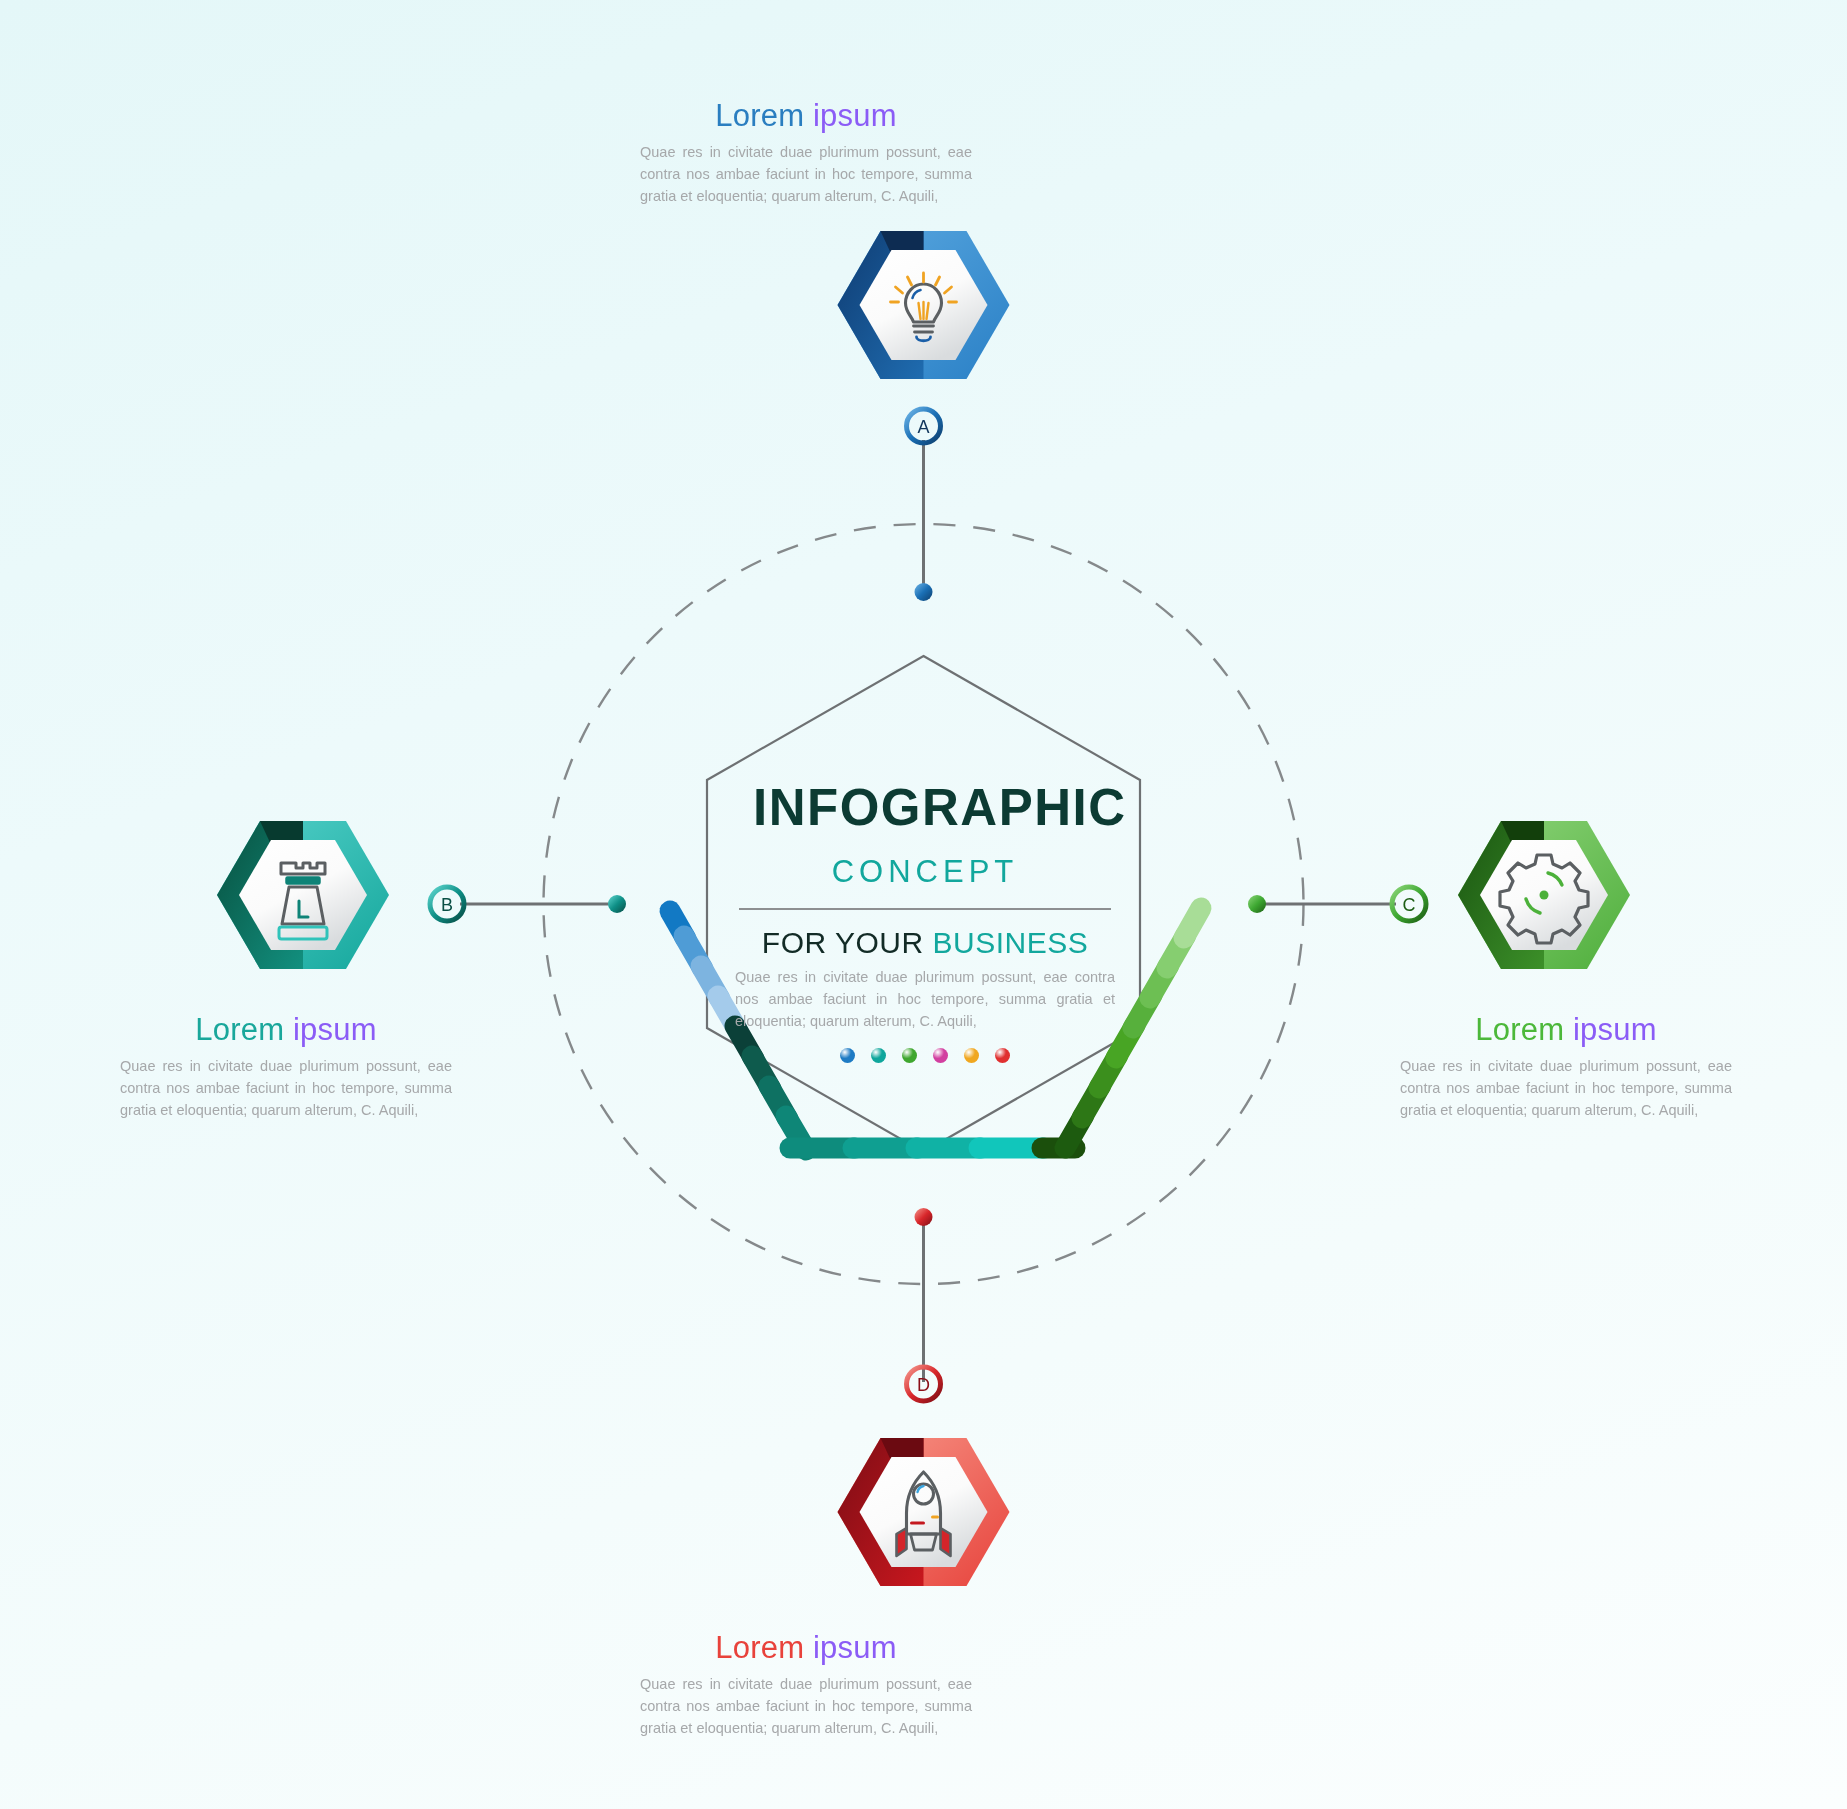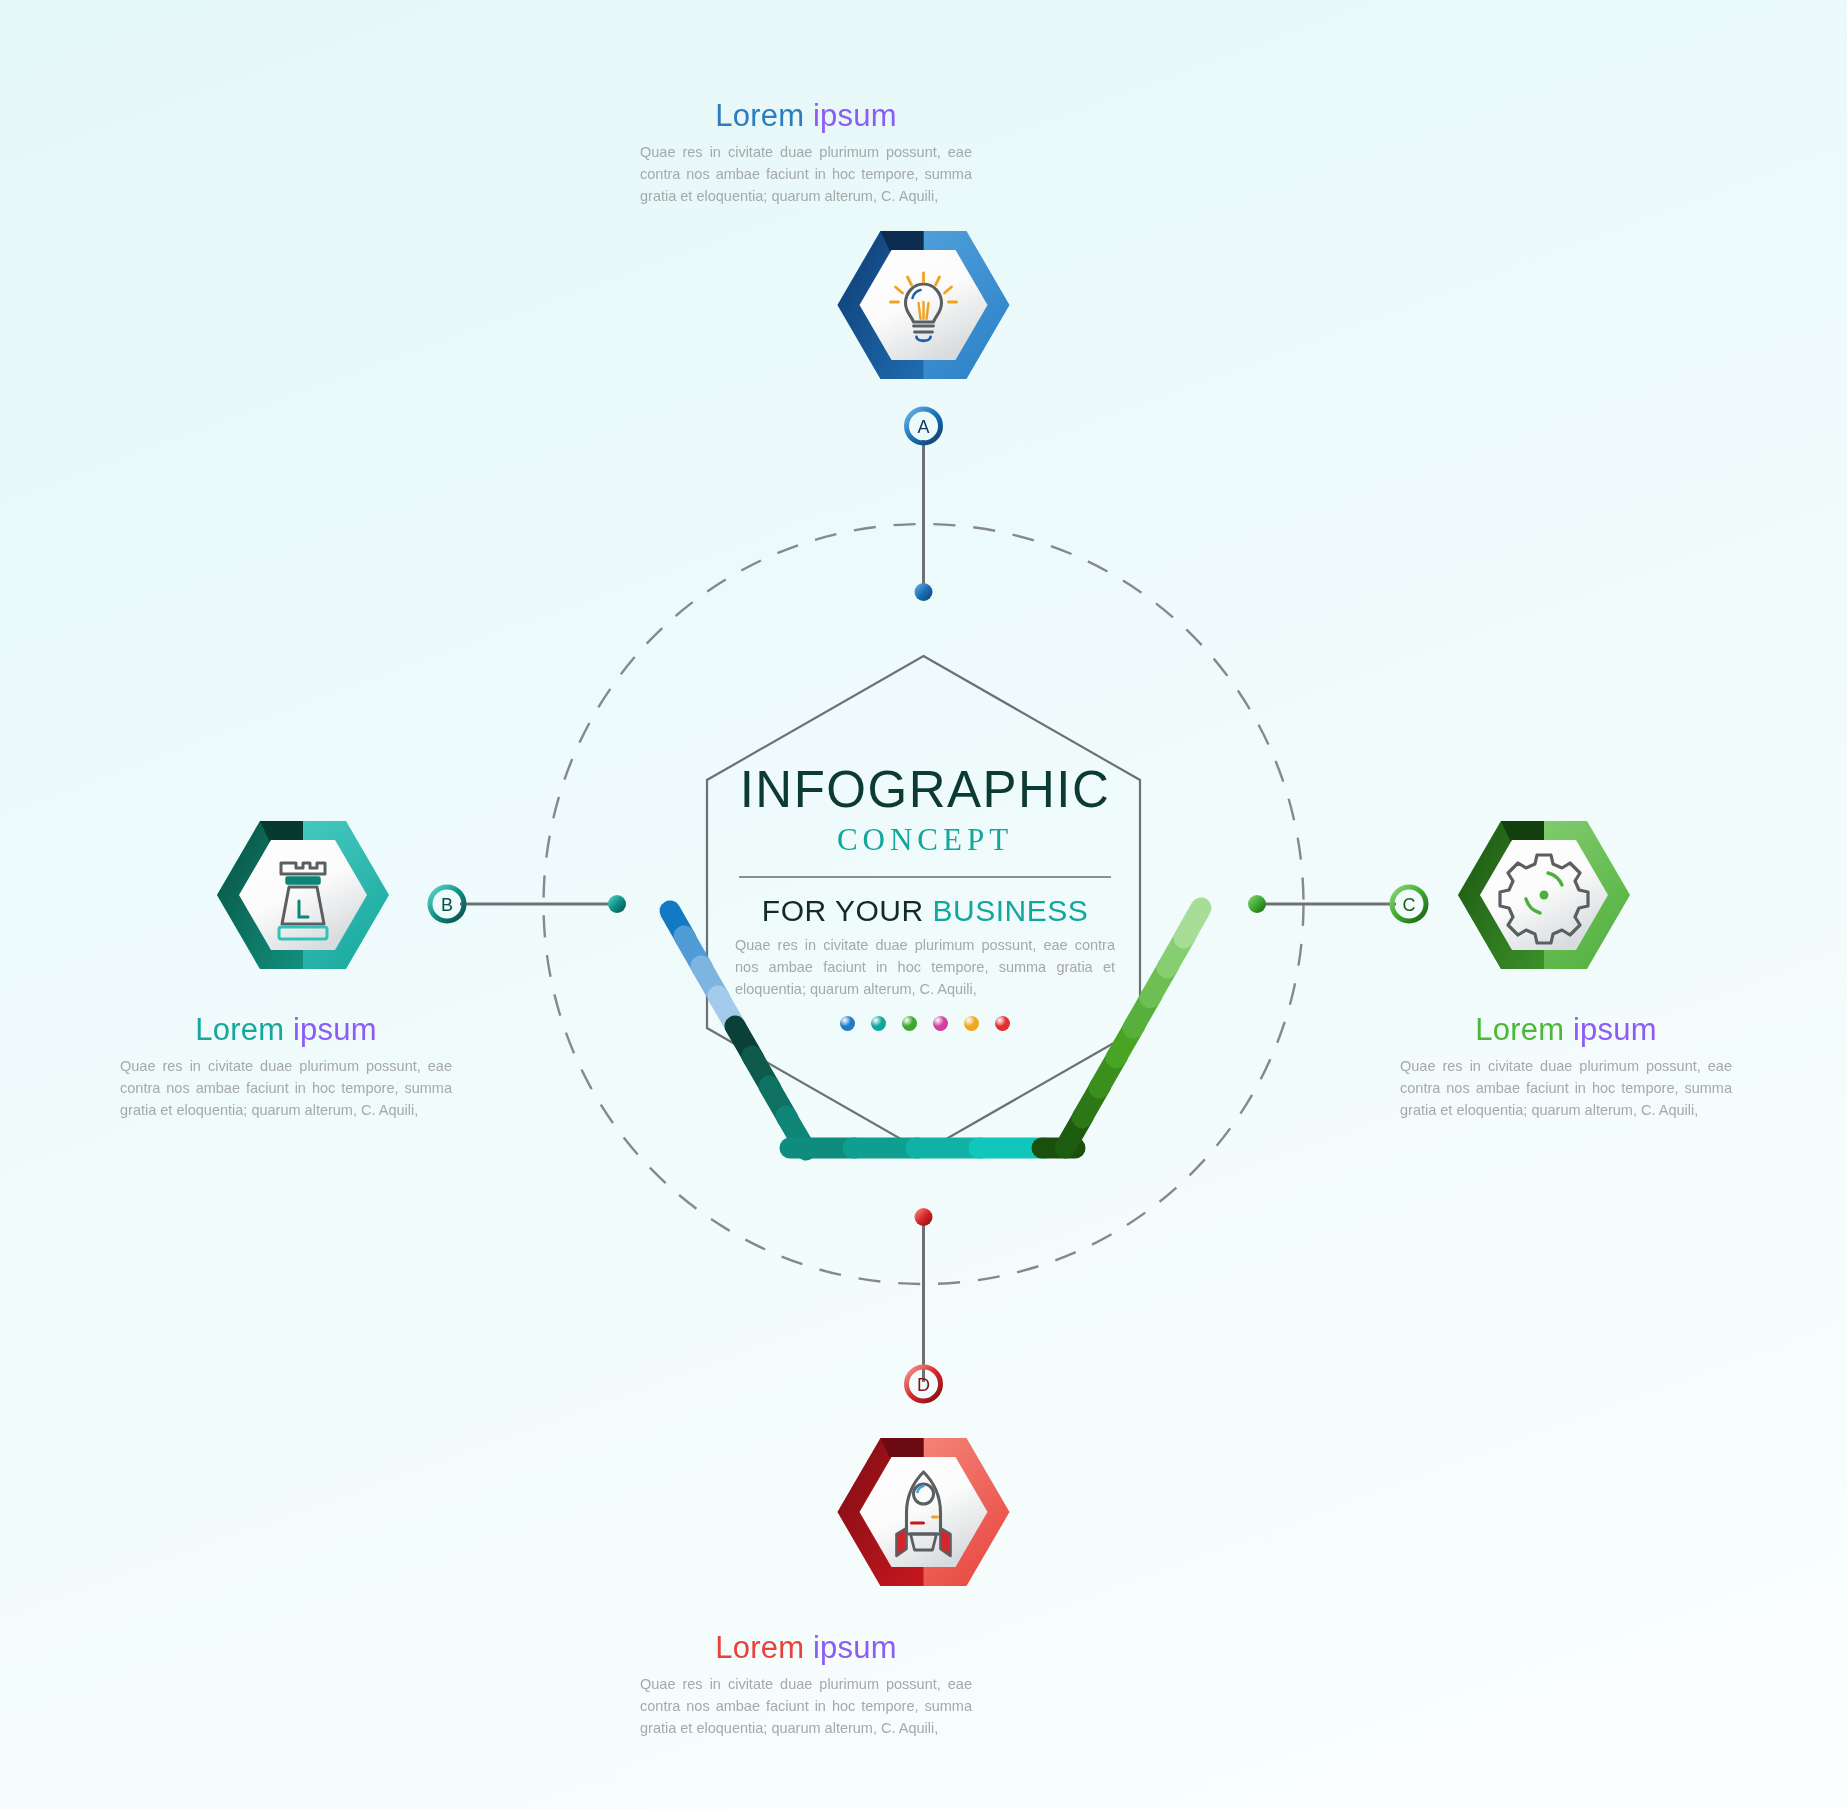--- a/index.html
+++ b/index.html
@@ -41,23 +41,23 @@
   .center-text {
     position: absolute;
     left: 735px; top: 762px;
     width: 380px;
     text-align: center;
   }
   .c-h1 {
     font-size: 51px;
     color: #0c3b33;
     letter-spacing: 1.5px;
-    font-weight: 400;
+    font-weight: 700;
     line-height: 56px;
-    margin: 0;
+    margin: 18px;
   }
   .c-h2 {
     font-size: 31px;
     color: #12a79d;
     letter-spacing: 5px;
     font-weight: 400;
     margin: 4px 0 0 0;
   }
   .c-rule {
     height: 2px;
@@ -281,21 +281,21 @@
         <line x1="9" y1="3" x2="14" y2="3" stroke="#f0a322" stroke-width="3" stroke-linecap="round"></line>
         <path d="M -17,14 l -10,6 l 0,22 l 10,-7 z" fill="#d4252a" stroke="#5b5f62" stroke-width="2.6" stroke-linejoin="round"></path>
         <path d="M 17,14 l 10,6 l 0,22 l -10,-7 z" fill="#d4252a" stroke="#5b5f62" stroke-width="2.6" stroke-linejoin="round"></path>
         <path d="M -13,20 l 26,0 l -4,16 l -18,0 z" fill="none" stroke="#5b5f62" stroke-width="2.8" stroke-linejoin="round"></path>
       </g>
     </g>
   </svg>
 
   <div class="center-text">
     <div class="c-h1" style="color: rgb(12, 59, 51);">INFOGRAPHIC</div>
-    <div class="c-h2" style="color: rgb(18, 167, 157); font-family: Liberation Serif, serif;">CONCEPT</div>
+    <div class="c-h2" style="color: rgb(18, 167, 157);">CONCEPT</div>
     <div class="c-rule"></div>
     <div class="c-h3"><span>FOR YOUR </span><span class="biz">BUSINESS</span></div>
     <div class="c-body">Quae  res in civitate duae plurimum possunt, eae contra nos ambae faciunt in hoc tempore, summa gratia et eloquentia; quarum alterum, C.  Aquili,</div>
     <div class="dots">
       <span class="dot" style="background: radial-gradient(circle at 32% 28%, rgb(255, 255, 255) 0%, rgb(30, 123, 196) 42%, rgb(30, 123, 196) 100%);"></span>
       <span class="dot" style="background: radial-gradient(circle at 32% 28%, rgb(255, 255, 255) 0%, rgb(15, 166, 156) 42%, rgb(15, 166, 156) 100%);"></span>
       <span class="dot" style="background: radial-gradient(circle at 32% 28%, rgb(255, 255, 255) 0%, rgb(63, 167, 47) 42%, rgb(63, 167, 47) 100%);"></span>
       <span class="dot" style="background: radial-gradient(circle at 32% 28%, rgb(255, 255, 255) 0%, rgb(210, 63, 160) 42%, rgb(210, 63, 160) 100%);"></span>
       <span class="dot" style="background: radial-gradient(circle at 32% 28%, rgb(255, 255, 255) 0%, rgb(240, 167, 32) 42%, rgb(240, 167, 32) 100%);"></span>
       <span class="dot" style="background: radial-gradient(circle at 32% 28%, rgb(255, 255, 255) 0%, rgb(224, 48, 48) 42%, rgb(224, 48, 48) 100%);"></span>

